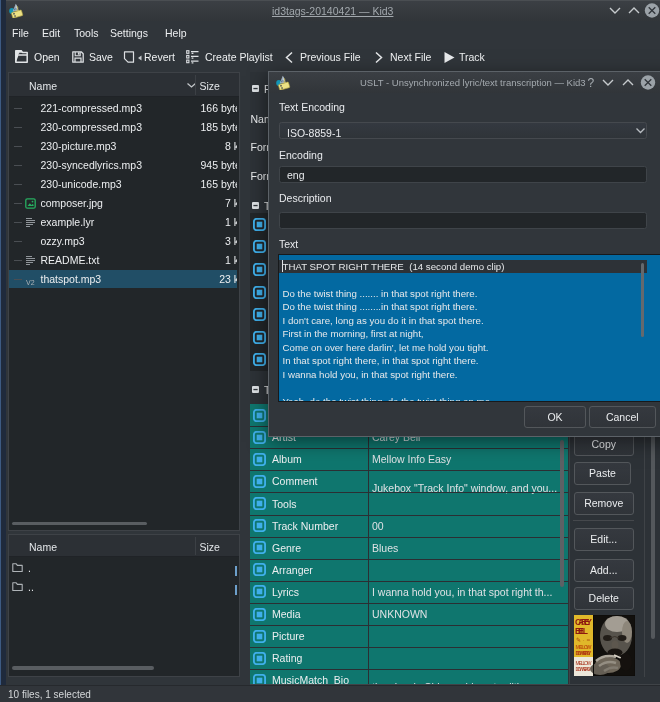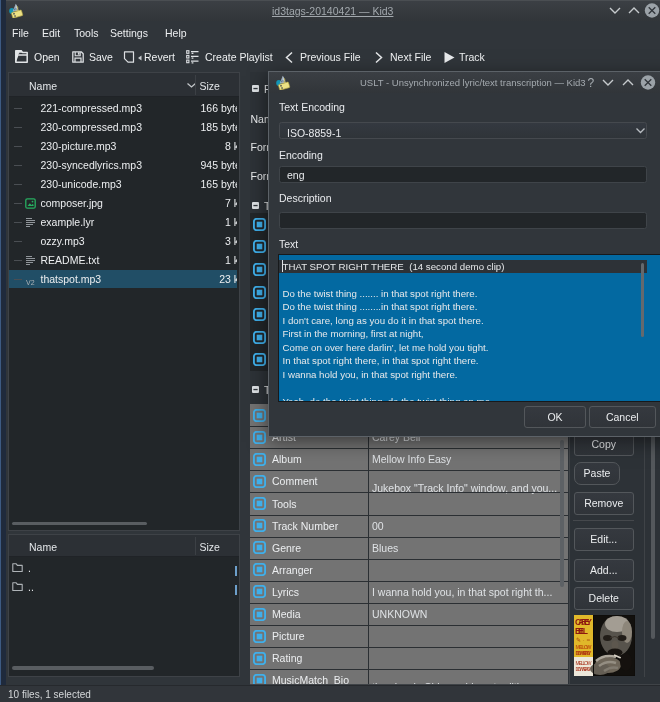--- a/index.html
+++ b/index.html
@@ -147,21 +147,21 @@
  <svg class="abs" style="left:2.5px;top:281.2px" width="13" height="13" viewBox="0 0 13 13">
       <rect x="0.9" y="0.9" width="11.2" height="11.2" rx="2.6" fill="none" stroke="#3fafea" stroke-width="1.9"></rect>
       <rect x="3.7" y="3.7" width="5.6" height="5.6" fill="#3fafea"></rect>
     </svg>
 
  <svg class="abs" style="left:1.5px;top:313.5px" width="7" height="7" viewBox="0 0 7 7">
       <rect x="0" y="0" width="7" height="7" rx="1" fill="#dde1e4"></rect>
       <rect x="1.4" y="2.9" width="4.2" height="1.3" fill="#30353a"></rect>
     </svg>
  <span class="lbl" style="left:14px;top:310px">Tag 2</span>
- <div class="abs" id="tag2" style="left:0;top:332px;width:318px;height:281px;background:#737373;overflow:hidden;">
+ <div class="abs" id="tag2" style="left:0;top:332px;width:318px;height:281px;background:#0f766e;overflow:hidden;">
 
   <svg class="abs" style="left:2.5px;top:4.6px" width="13" height="13" viewBox="0 0 13 13">
         <rect x="0.9" y="0.9" width="11.2" height="11.2" rx="2.6" fill="none" stroke="#3fafea" stroke-width="1.9"></rect>
         <rect x="3.7" y="3.7" width="5.6" height="5.6" fill="#3fafea"></rect>
       </svg>
   <span class="lbl" style="left:22px;top:3.1px">Title</span>
   <svg class="abs" style="left:2.5px;top:26.7px" width="13" height="13" viewBox="0 0 13 13">
         <rect x="0.9" y="0.9" width="11.2" height="11.2" rx="2.6" fill="none" stroke="#3fafea" stroke-width="1.9"></rect>
         <rect x="3.7" y="3.7" width="5.6" height="5.6" fill="#3fafea"></rect>
       </svg>
@@ -243,21 +243,21 @@
   <div class="hline" style="left:0;top:265.2px;width:318px;"></div>
   <div class="vline" style="left:118px;top:0;height:281px;"></div>
  </div>
 
  <div class="scrollv" style="left:310px;top:368px;height:147px;"></div>
  <div class="vline" style="left:318.5px;top:0px;height:613px;background:#3f4347;"></div>
  <div class="vline" style="left:393.5px;top:0px;height:605px;background:#3f4347;"></div>
  <div class="scrollv" style="left:401px;top:360px;height:207px;background:#54585c;"></div>
 
  <div class="btn" style="left:324px;top:361px;width:59.5px;height:23px;line-height:21px;">Copy</div>
- <div class="btn" style="left:324px;top:390px;width:46px;height:23px;line-height:21px;border-radius:7px;">Paste</div>
+ <div class="btn" style="left:324px;top:390px;width:57px;height:23px;line-height:21px;">Paste</div>
  <div class="btn" style="left:324px;top:419.5px;width:59.5px;height:23px;line-height:21px;">Remove</div>
  <div class="hline" style="left:323px;top:448px;width:61px;background:#45484c;"></div>
  <div class="btn" style="left:324px;top:455.5px;width:59.5px;height:23px;line-height:21px;">Edit...</div>
  <div class="btn" style="left:324px;top:486.5px;width:59.5px;height:23px;line-height:21px;">Add...</div>
  <div class="btn" style="left:324px;top:514.5px;width:59.5px;height:23px;line-height:21px;">Delete</div>
  <svg class="abs" style="left:324px;top:543px" width="61" height="61" viewBox="0 0 61 61">
   <rect width="61" height="61" fill="#12100d"></rect>
   <rect x="0" y="0" width="19.5" height="42" fill="#e0b82a"></rect>
   <rect x="0" y="42" width="19.5" height="19" fill="#ece7da"></rect>
   <text x="1" y="9.5" font-family="Liberation Sans" font-size="8.5" font-weight="bold" fill="#8c1710" textLength="17">CAREY</text>

